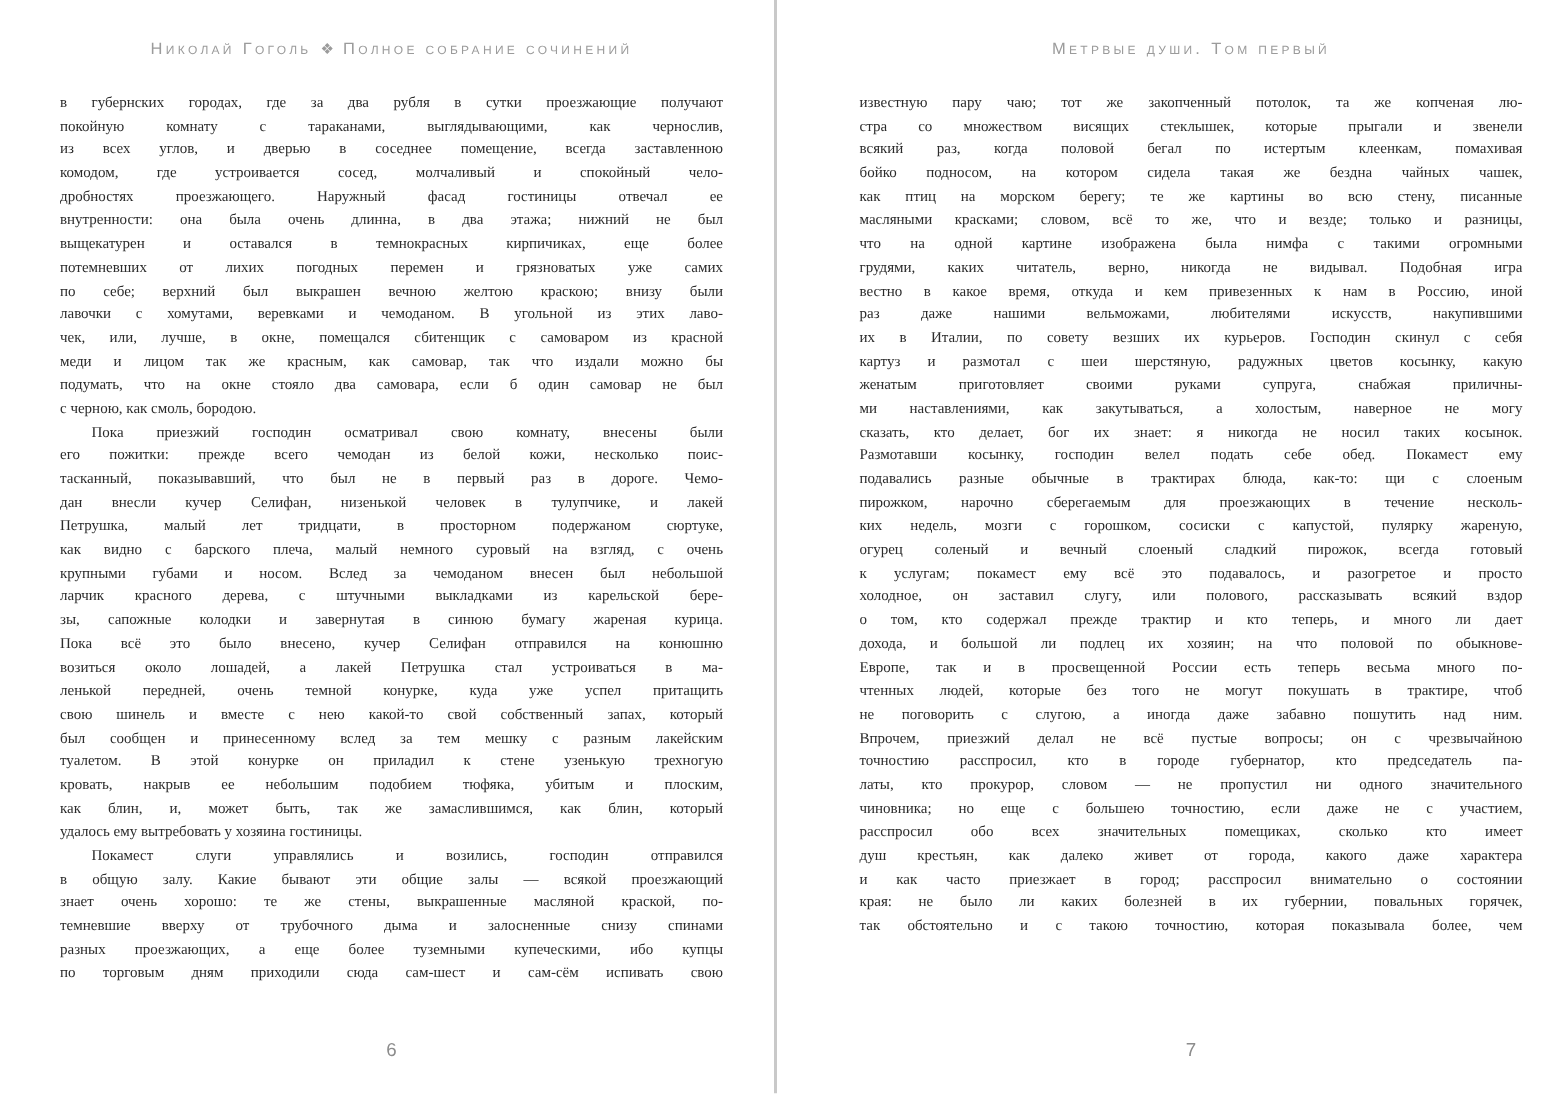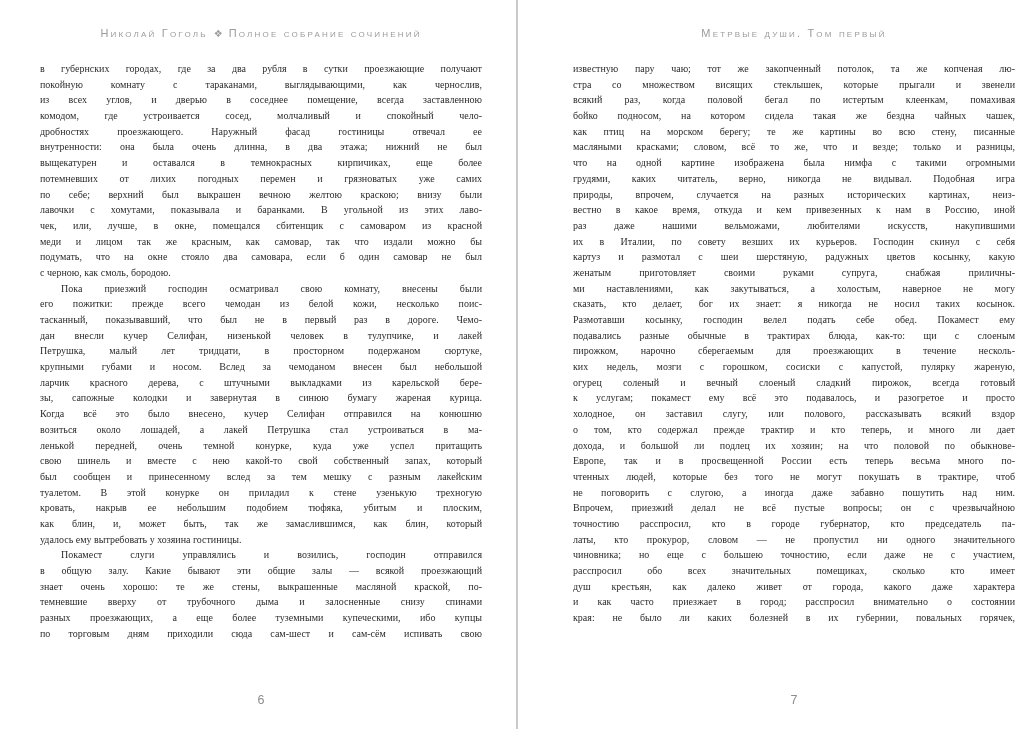--- a/index.html
+++ b/index.html
@@ -75,34 +75,35 @@
     <div class="textblock tb-left">
         <div class="line j">в губернских городах, где за два рубля в сутки проезжающие получают</div>
         <div class="line j">покойную комнату с тараканами, выглядывающими, как чернослив,</div>
         <div class="line j">из всех углов, и дверью в соседнее помещение, всегда заставленною</div>
         <div class="line j">комодом, где устроивается сосед, молчаливый и спокойный чело-</div>
         <div class="line j">дробностях проезжающего. Наружный фасад гостиницы отвечал ее</div>
         <div class="line j">внутренности: она была очень длинна, в два этажа; нижний не был</div>
         <div class="line j">выщекатурен и оставался в темнокрасных кирпичиках, еще более</div>
         <div class="line j">потемневших от лихих погодных перемен и грязноватых уже самих</div>
         <div class="line j">по себе; верхний был выкрашен вечною желтою краскою; внизу были</div>
-        <div class="line j">лавочки с хомутами, показывала и баранками. В угольной из этих лаво-</div>
+        <div class="line j">лавочки с хомутами, веревками и чемоданом. В угольной из этих лаво-</div>
         <div class="line j">чек, или, лучше, в окне, помещался сбитенщик с самоваром из красной</div>
         <div class="line j">меди и лицом так же красным, как самовар, так что издали можно бы</div>
         <div class="line j">подумать, что на окне стояло два самовара, если б один самовар не был</div>
         <div class="line last">с черною, как смоль, бородою.</div>
         <div class="line j indent">Пока приезжий господин осматривал свою комнату, внесены были</div>
         <div class="line j">его пожитки: прежде всего чемодан из белой кожи, несколько поис-</div>
         <div class="line j">тасканный, показывавший, что был не в первый раз в дороге. Чемо-</div>
         <div class="line j">дан внесли кучер Селифан, низенькой человек в тулупчике, и лакей</div>
         <div class="line j">Петрушка, малый лет тридцати, в просторном подержаном сюртуке,</div>
+        <div class="line j">как видно с барского плеча, малый немного суровый на взгляд, с очень</div>
         <div class="line j">крупными губами и носом. Вслед за чемоданом внесен был небольшой</div>
         <div class="line j">ларчик красного дерева, с штучными выкладками из карельской бере-</div>
         <div class="line j">зы, сапожные колодки и завернутая в синюю бумагу жареная курица.</div>
-        <div class="line j">Когда всё это было внесено, кучер Селифан отправился на конюшню</div>
+        <div class="line j">Пока всё это было внесено, кучер Селифан отправился на конюшню</div>
         <div class="line j">возиться около лошадей, а лакей Петрушка стал устроиваться в ма-</div>
         <div class="line j">ленькой передней, очень темной конурке, куда уже успел притащить</div>
         <div class="line j">свою шинель и вместе с нею какой-то свой собственный запах, который</div>
         <div class="line j">был сообщен и принесенному вслед за тем мешку с разным лакейским</div>
         <div class="line j">туалетом. В этой конурке он приладил к стене узенькую трехногую</div>
         <div class="line j">кровать, накрыв ее небольшим подобием тюфяка, убитым и плоским,</div>
         <div class="line j">как блин, и, может быть, так же замаслившимся, как блин, который</div>
         <div class="line last">удалось ему вытребовать у хозяина гостиницы.</div>
         <div class="line j indent">Покамест слуги управлялись и возились, господин отправился</div>
         <div class="line j">в общую залу. Какие бывают эти общие залы — всякой проезжающий</div>
@@ -120,21 +121,20 @@
     </div>
     <div class="textblock tb-right">
         <div class="line j">известную пару чаю; тот же закопченный потолок, та же копченая лю-</div>
         <div class="line j">стра со множеством висящих стеклышек, которые прыгали и звенели</div>
         <div class="line j">всякий раз, когда половой бегал по истертым клеенкам, помахивая</div>
         <div class="line j">бойко подносом, на котором сидела такая же бездна чайных чашек,</div>
         <div class="line j">как птиц на морском берегу; те же картины во всю стену, писанные</div>
         <div class="line j">масляными красками; словом, всё то же, что и везде; только и разницы,</div>
         <div class="line j">что на одной картине изображена была нимфа с такими огромными</div>
         <div class="line j">грудями, каких читатель, верно, никогда не видывал. Подобная игра</div>
-        <div class="line j">природы, впрочем, случается на разных исторических картинах, неиз-</div>
         <div class="line j">вестно в какое время, откуда и кем привезенных к нам в Россию, иной</div>
         <div class="line j">раз даже нашими вельможами, любителями искусств, накупившими</div>
         <div class="line j">их в Италии, по совету везших их курьеров. Господин скинул с себя</div>
         <div class="line j">картуз и размотал с шеи шерстяную, радужных цветов косынку, какую</div>
         <div class="line j">женатым приготовляет своими руками супруга, снабжая приличны-</div>
         <div class="line j">ми наставлениями, как закутываться, а холостым, наверное не могу</div>
         <div class="line j">сказать, кто делает, бог их знает: я никогда не носил таких косынок.</div>
         <div class="line j">Размотавши косынку, господин велел подать себе обед. Покамест ему</div>
         <div class="line j">подавались разные обычные в трактирах блюда, как-то: щи с слоеным</div>
         <div class="line j">пирожком, нарочно сберегаемым для проезжающих в течение несколь-</div>
@@ -148,17 +148,18 @@
         <div class="line j">чтенных людей, которые без того не могут покушать в трактире, чтоб</div>
         <div class="line j">не поговорить с слугою, а иногда даже забавно пошутить над ним.</div>
         <div class="line j">Впрочем, приезжий делал не всё пустые вопросы; он с чрезвычайною</div>
         <div class="line j">точностию расспросил, кто в городе губернатор, кто председатель па-</div>
         <div class="line j">латы, кто прокурор, словом — не пропустил ни одного значительного</div>
         <div class="line j">чиновника; но еще с большею точностию, если даже не с участием,</div>
         <div class="line j">расспросил обо всех значительных помещиках, сколько кто имеет</div>
         <div class="line j">душ крестьян, как далеко живет от города, какого даже характера</div>
         <div class="line j">и как часто приезжает в город; расспросил внимательно о состоянии</div>
         <div class="line j">края: не было ли каких болезней в их губернии, повальных горячек,</div>
+        <div class="line j">так обстоятельно и с такою точностию, которая показывала более, чем</div>
       </div>
     <div class="page-number pn-right">7</div>
   </div>
 
 </div>
 
 </body></html>

